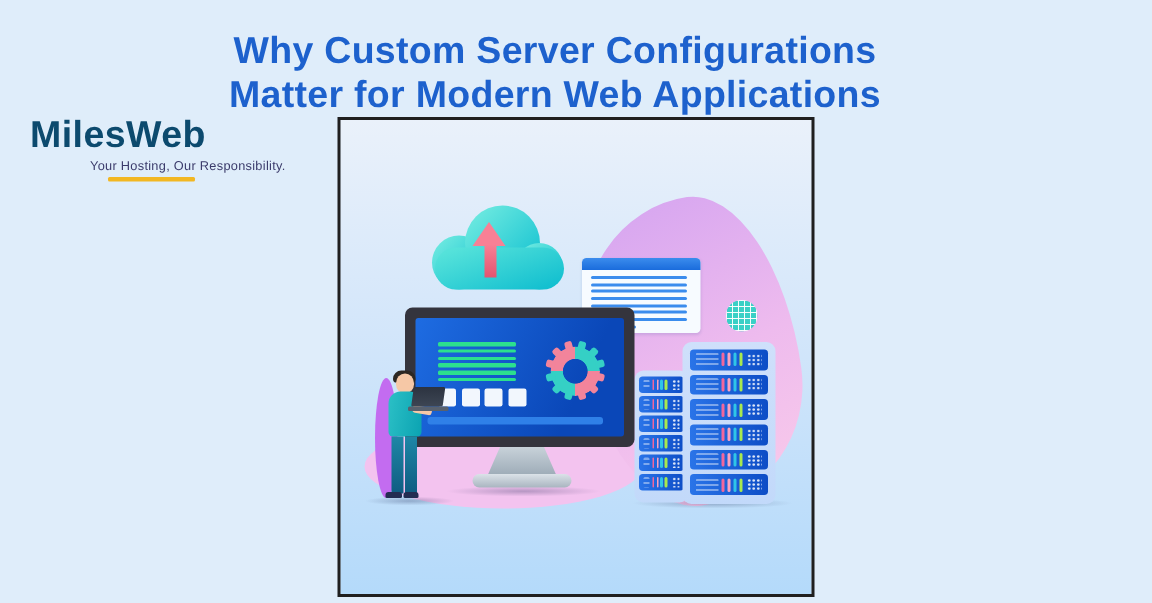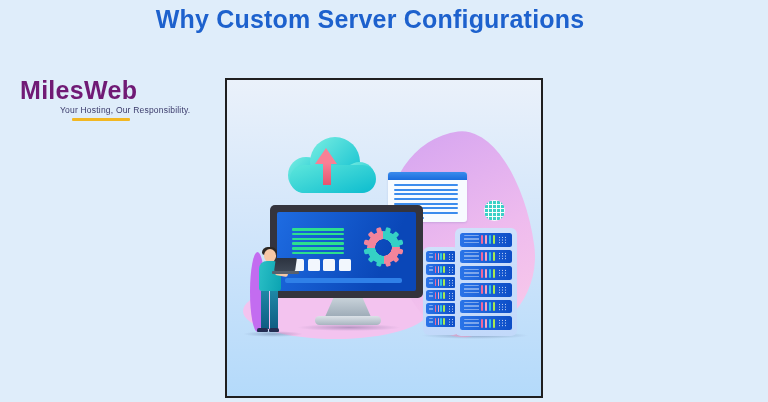--- a/index.html
+++ b/index.html
@@ -3,21 +3,21 @@
 <meta charset="utf-8">
 <style>
   html,body{margin:0;padding:0;}
   body{
     width:768px;height:402px;position:relative;overflow:hidden;
     font-family:"Liberation Sans", sans-serif;
     background:#dfedfa;
   }
   
   .title{
-    position:absolute;top:5px;left:0;width:740px;text-align:center;
+    position:absolute;top:20px;left:0;width:740px;text-align:center;
     font-size:25px;line-height:29px;font-weight:700;color:#1d61cd;
     letter-spacing:.2px;
   }
   .logo{position:absolute;left:20px;top:77px;}
   .logo-name{font-size:25px;font-weight:700;color:#312d5e;letter-spacing:.3px;line-height:26px;}
   .logo-tag{font-size:8.5px;color:#3a3a6a;margin-top:2px;letter-spacing:.2px;margin-left:40px;}
   .logo-underline{height:3px;width:58px;margin:3px 0 0 52px;background:#f2b722;border-radius:1px;}
 
   
   .card{
@@ -142,24 +142,25 @@
   .shadow{z-index:3;background:radial-gradient(ellipse at center, rgba(25,35,80,.28), rgba(25,35,80,0) 70%);}
   .sh-person{left:16px;top:251px;width:60px;height:6px;}
   .sh-monitor{left:70px;top:244px;width:104px;height:7px;}
   .sh-towers{left:194px;top:252px;width:108px;height:7px;}
 </style>
 </head>
 <body style="background: rgb(223, 237, 250);">
 
 <div class="title" style="color: rgb(29, 97, 205);">
   <div>Why Custom Server Configurations</div>
+  <div>Matter for Modern Web Applications</div>
 </div>
 
 <div class="logo">
-  <div class="logo-name" style="color: #701a75;">MilesWeb</div>
+  <div class="logo-name" style="color: #0c4a6e;">MilesWeb</div>
   <div class="logo-tag" style="color: rgb(58, 58, 106);">Your Hosting, Our Responsibility.</div>
   <div class="logo-underline" style="background: rgb(242, 183, 34);"></div>
 </div>
 
 <div class="card">
 
   <div class="blob-bottom"></div>
   <div class="blob-streak"></div>
   <div class="blob-main"></div>
 

